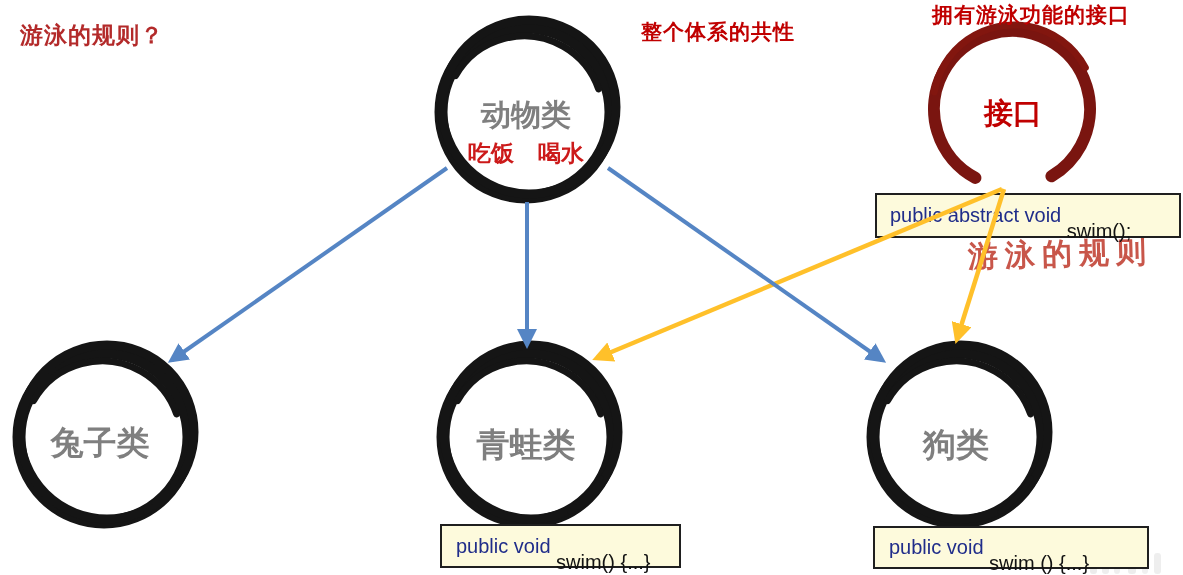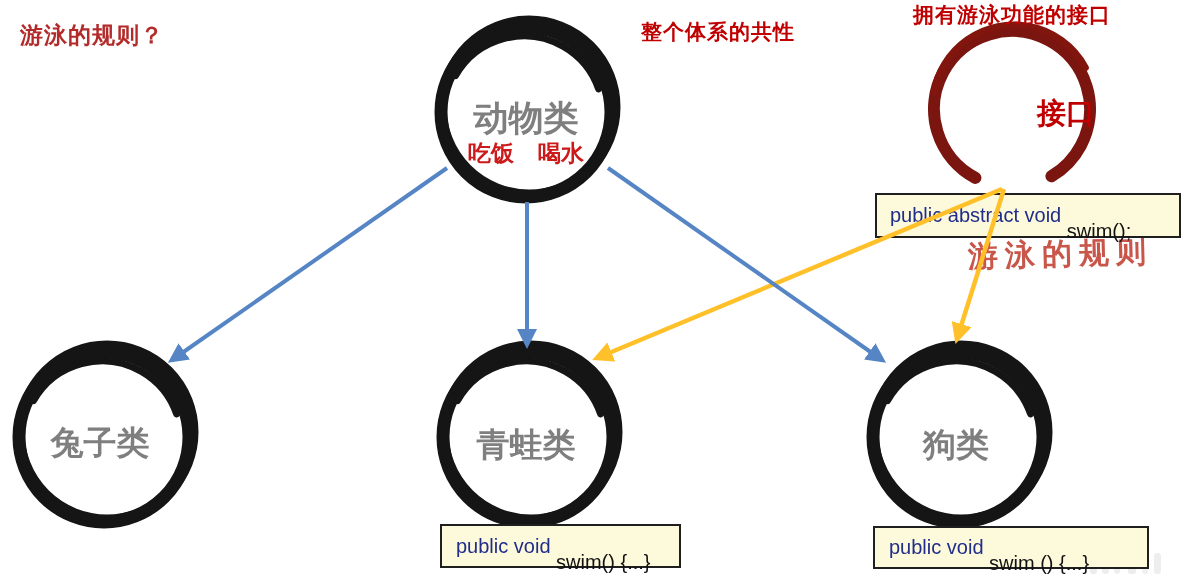--- a/index.html
+++ b/index.html
@@ -68,32 +68,32 @@
     <circle cx="110" cy="107" r="85" fill="none" stroke="#151515" stroke-width="13"></circle>
     <circle cx="113" cy="102" r="87" fill="none" stroke="#151515" stroke-width="9"></circle>
     <circle cx="108" cy="110" r="79" fill="none" stroke="#151515" stroke-width="7" stroke-linecap="round" stroke-dasharray="180 320" transform="rotate(-150 108 110)"></circle>
     <path d="M 152 182 Q 172 168 183 148" fill="none" stroke="#151515" stroke-width="5" stroke-linecap="round"></path>
   </svg>
 
   <div class="abs red-title label-layer" style="left:20px;top:20px;">游泳的规则？</div>
 
   <div class="abs red-header label-layer" style="left:605px;top:18px;margin-left:36px;">整个体系的共性</div>
 
-  <div class="abs red-header label-layer" style="left:892px;top:1px;width:240px;text-align:center;">拥有游泳功能的接口</div>
+  <div class="abs red-header label-layer" style="left:932px;top:1px;width:240px;">拥有游泳功能的接口</div>
 
   <div class="abs swim-rule label-layer" style="left:968px;top:234px;">游泳的规则</div>
 
-  <div class="abs circle-label label-layer" style="left:416px;top:95px;width:220px;font-size:35px;">动物类</div>
+  <div class="abs circle-label label-layer" style="left:416px;top:95px;width:220px;font-size:30px;">动物类</div>
 
   <div class="abs methods label-layer" style="left:416px;top:138px;width:220px;">
     <span>吃饭</span>
     <span>喝水</span>
   </div>
 
-  <div class="abs circle-label label-layer" style="left:966px;top:94px;width:200px;font-size:29px;color:#c00000;">接口</div>
+  <div class="abs circle-label label-layer" style="left:913px;top:94px;width:200px;font-size:29px;color:#c00000;">接口</div>
 
   <div class="abs circle-label label-layer" style="left:-10px;top:421px;width:220px;font-size:33px;">兔子类</div>
 
   <div class="abs circle-label label-layer" style="left:416px;top:423px;width:220px;font-size:33px;">青蛙类</div>
 
   <div class="abs circle-label label-layer" style="left:846px;top:423px;width:220px;font-size:33px;">狗类</div>
 
   <div class="abs code-box" style="left:875px;top:193px;width:306px;height:45px;padding-left:13px;">
     <span class="kw">public abstract void</span>
       <span class="rest"> swim();</span>

